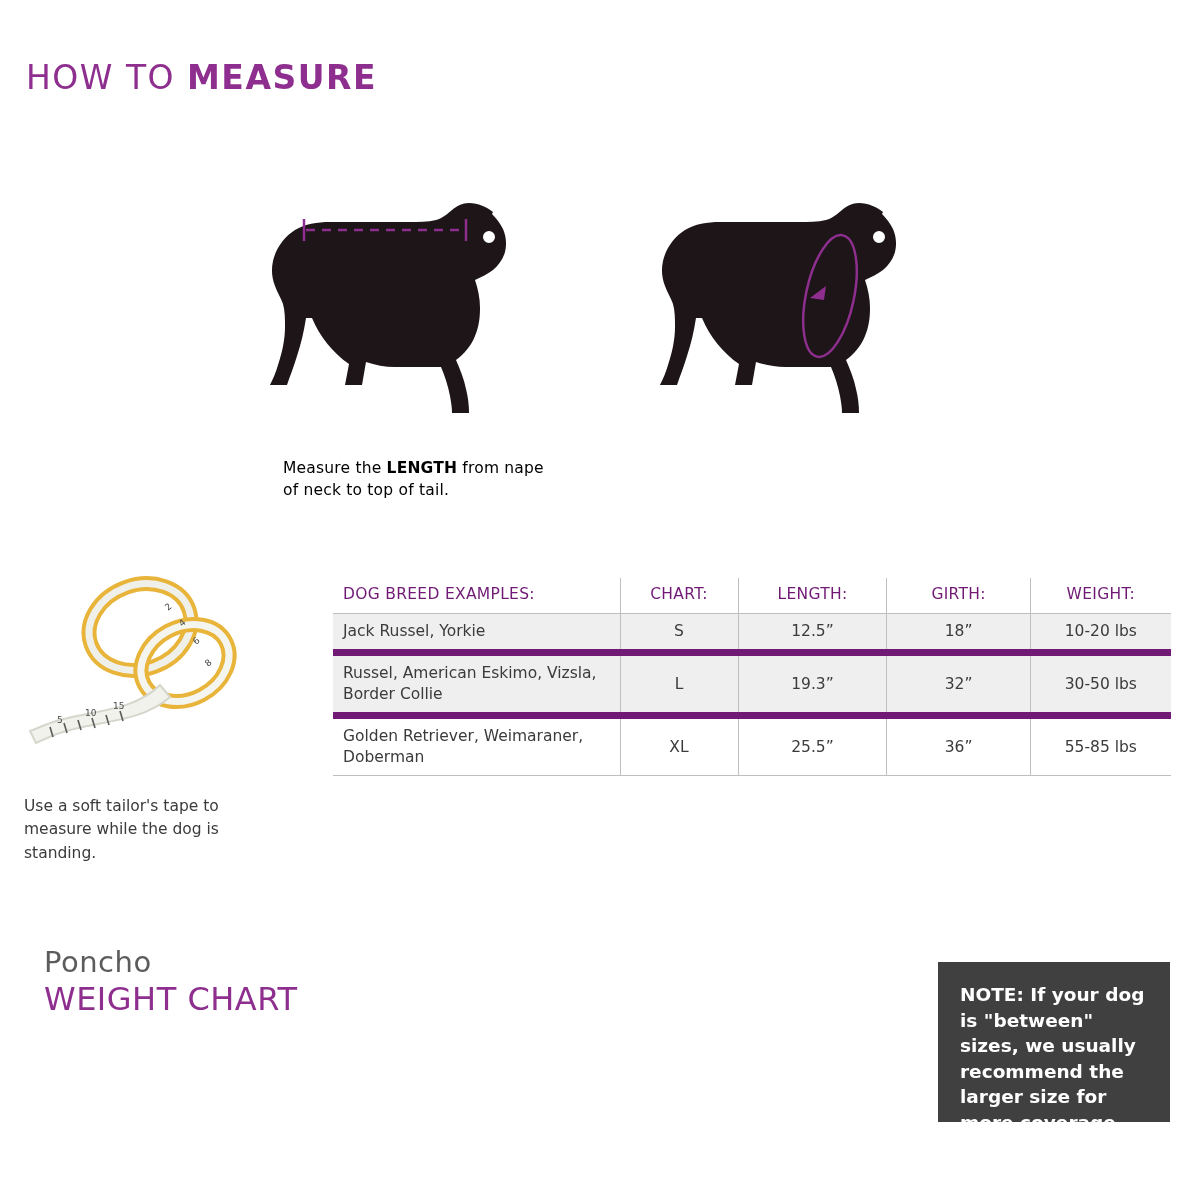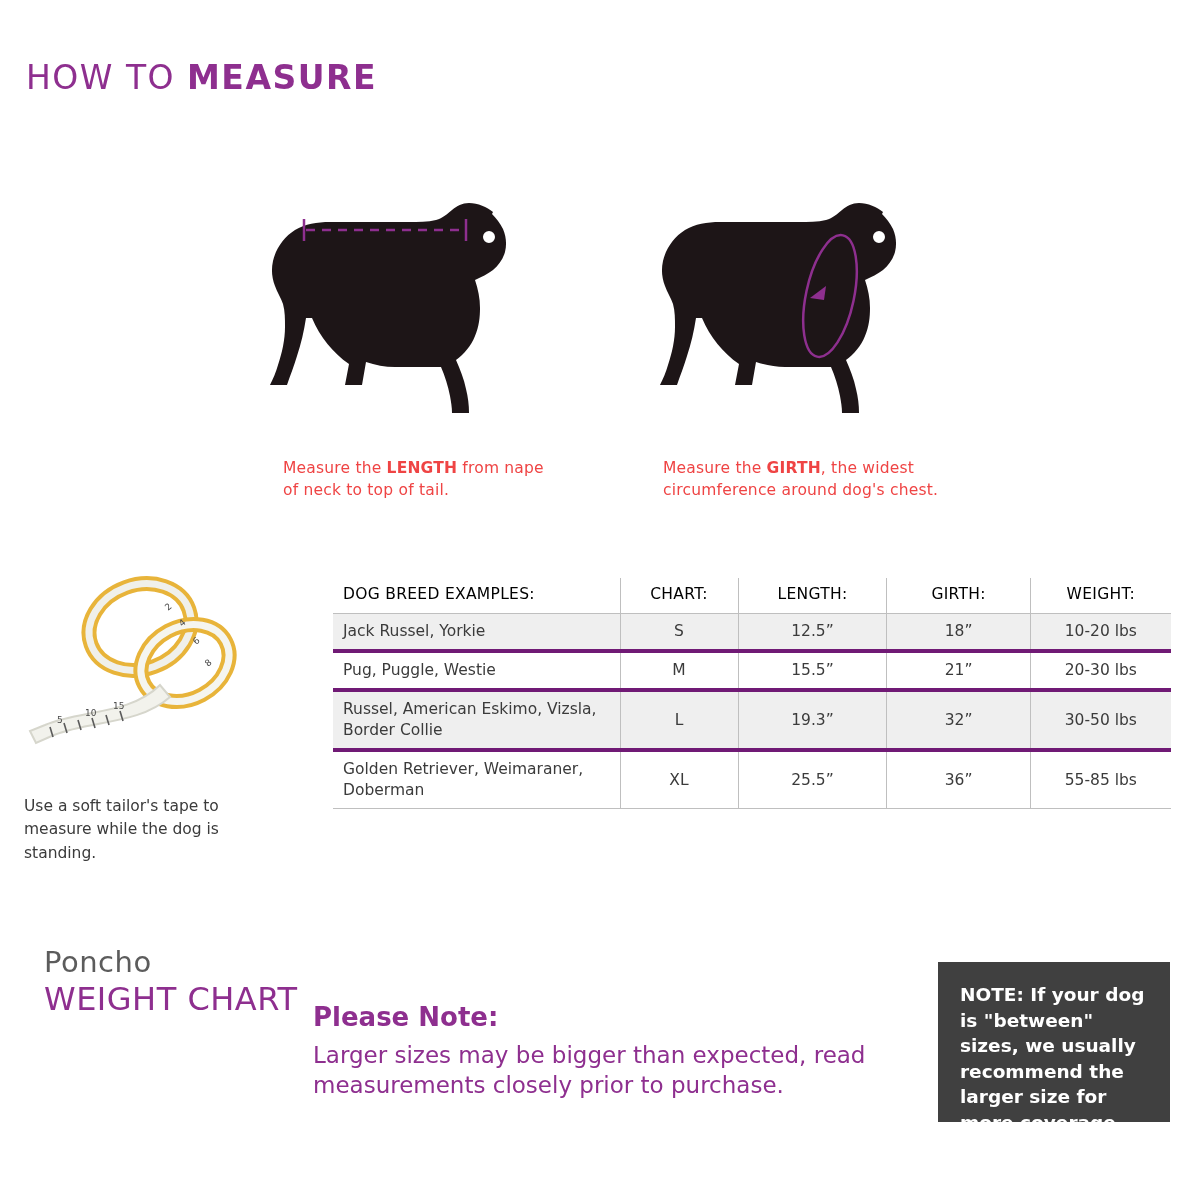--- a/index.html
+++ b/index.html
@@ -51,21 +51,21 @@
   .dog-block.left { left: 250px; top: 10px; }
   .dog-block.right { left: 640px; top: 10px; }
 
   .dog-svg {
     display: block;
   }
 
   .caption {
     font-size: 15.5px;
     line-height: 1.45;
-    color: #ef4444;
+    color: #000000;
     letter-spacing: 0.2px;
   }
   .caption b { font-weight: 700; }
 
   .cap-left {
     position: absolute;
     left: 283px;
     top: 277px;
     width: 270px;
   }
@@ -91,27 +91,27 @@
   table.size-table th,
   table.size-table td {
     padding: 7px 10px;
     vertical-align: middle;
   }
   table.size-table thead th {
     font-weight: 400;
     text-align: left;
     letter-spacing: 0.3px;
     border-bottom: 1px solid #bfbfbf;
-    color: #000000;
+    color: #701a75;
     padding-bottom: 10px;
     margin-top: 19px;
   }
   table.size-table thead th.c { text-align: center; }
   table.size-table tbody td {
-    border-bottom: 4px solid #701a75;
+    border-bottom: 7px solid #701a75;
   }
   table.size-table tbody tr.shaded td {
     background: #efefef;
   }
   table.size-table tbody tr:last-child td {
     border-bottom: 1px solid #bfbfbf;
   }
   td.breed { width: 330px; line-height: 1.35; }
   td.c { text-align: center; }
   .col-div {
@@ -224,23 +224,20 @@
       <svg style="position:absolute; left:150px; top:36px;" width="80" height="140" viewBox="0 0 80 140">
         <ellipse cx="40" cy="70" rx="24" ry="62" fill="none" stroke="#8e2f8f" stroke-width="2.5" transform="rotate(12 40 70)"></ellipse>
         <path d="M36 60 L20 72 L34 74 Z" fill="#8e2f8f"></path>
       </svg>
     </div>
 
     <div class="caption cap-left">
       <span>Measure the </span><b>LENGTH</b><span> from nape of neck to top of tail.</span>
     </div>
 
-    <div class="caption cap-right">
-      <span>Measure the </span><b>GIRTH</b><span>, the widest circumference around dog's chest.</span>
-    </div>
   </div>
 
   <div class="tape">
     <svg width="290" height="190" viewBox="0 0 290 190">
       <ellipse cx="130" cy="52" rx="52" ry="42" fill="none" stroke="#e8b43a" stroke-width="15" transform="rotate(-20 130 52)"></ellipse>
       <ellipse cx="130" cy="52" rx="52" ry="42" fill="none" stroke="#f0f0ea" stroke-width="7" transform="rotate(-20 130 52)"></ellipse>
       <ellipse cx="175" cy="88" rx="46" ry="36" fill="none" stroke="#e8b43a" stroke-width="15" transform="rotate(-28 175 88)"></ellipse>
       <ellipse cx="175" cy="88" rx="46" ry="36" fill="none" stroke="#f5f5ef" stroke-width="7" transform="rotate(-28 175 88)"></ellipse>
       <path d="M150 110 C120 140 70 135 35 150 L20 156 L26 168 L44 160 C82 145 128 150 160 122 Z" fill="#f2f2ec" stroke="#d6d6cc" stroke-width="2"></path>
       <g stroke="#5b5b5b" stroke-width="1.6">
@@ -277,27 +274,20 @@
         </tr>
       </thead>
       <tbody>
         <tr class="shaded">
           <td class="breed">Jack Russel, Yorkie</td>
           <td class="c col-div">S</td>
           <td class="c col-div">12.5”</td>
           <td class="c col-div">18”</td>
           <td class="c col-div">10-20 lbs</td>
         </tr>
-        <tr>
-          <td class="breed">Pug, Puggle, Westie</td>
-          <td class="c col-div">M</td>
-          <td class="c col-div">15.5”</td>
-          <td class="c col-div">21”</td>
-          <td class="c col-div">20-30 lbs</td>
-        </tr>
         <tr class="shaded">
           <td class="breed">Russel, American Eskimo, Vizsla, Border Collie</td>
           <td class="c col-div">L</td>
           <td class="c col-div">19.3”</td>
           <td class="c col-div">32”</td>
           <td class="c col-div">30-50 lbs</td>
         </tr>
         <tr>
           <td class="breed">Golden Retriever, Weimaraner, Doberman</td>
           <td class="c col-div">XL</td>
@@ -307,20 +297,16 @@
         </tr>
       </tbody>
     </table>
   </div>
 
   <div class="poncho">
     <div class="l1">Poncho</div>
     <div class="l2">WEIGHT CHART</div>
   </div>
 
-  <div class="please-note">
-    <div class="pn-title">Please Note:</div>
-    <div class="pn-body">Larger sizes may be bigger than expected, read measurements closely prior to purchase.</div>
-  </div>
 
   <div class="note-box">NOTE: If your dog is "between" sizes, we usually recommend the larger size for more coverage.</div>
 
 </div>
 
 </body></html>

